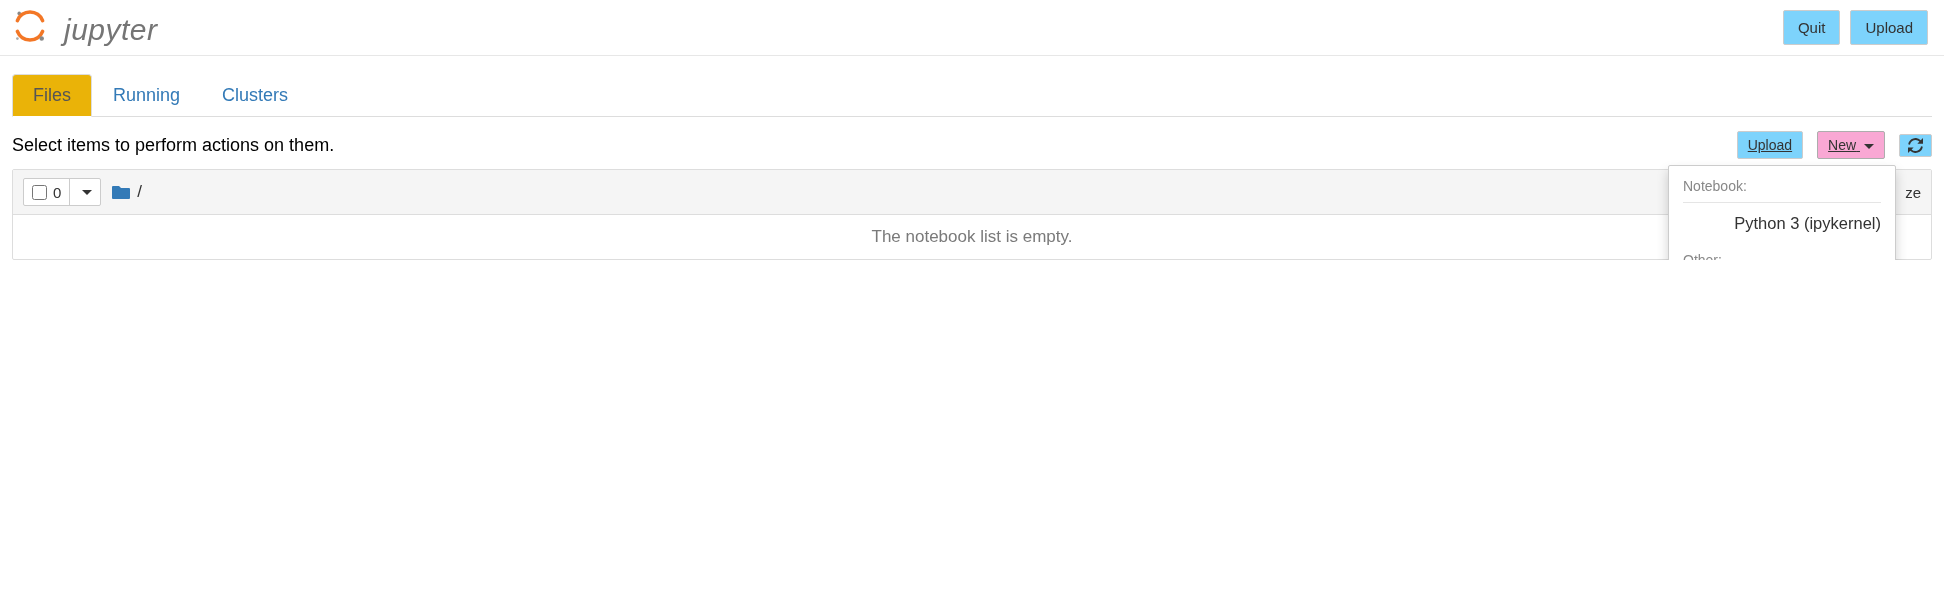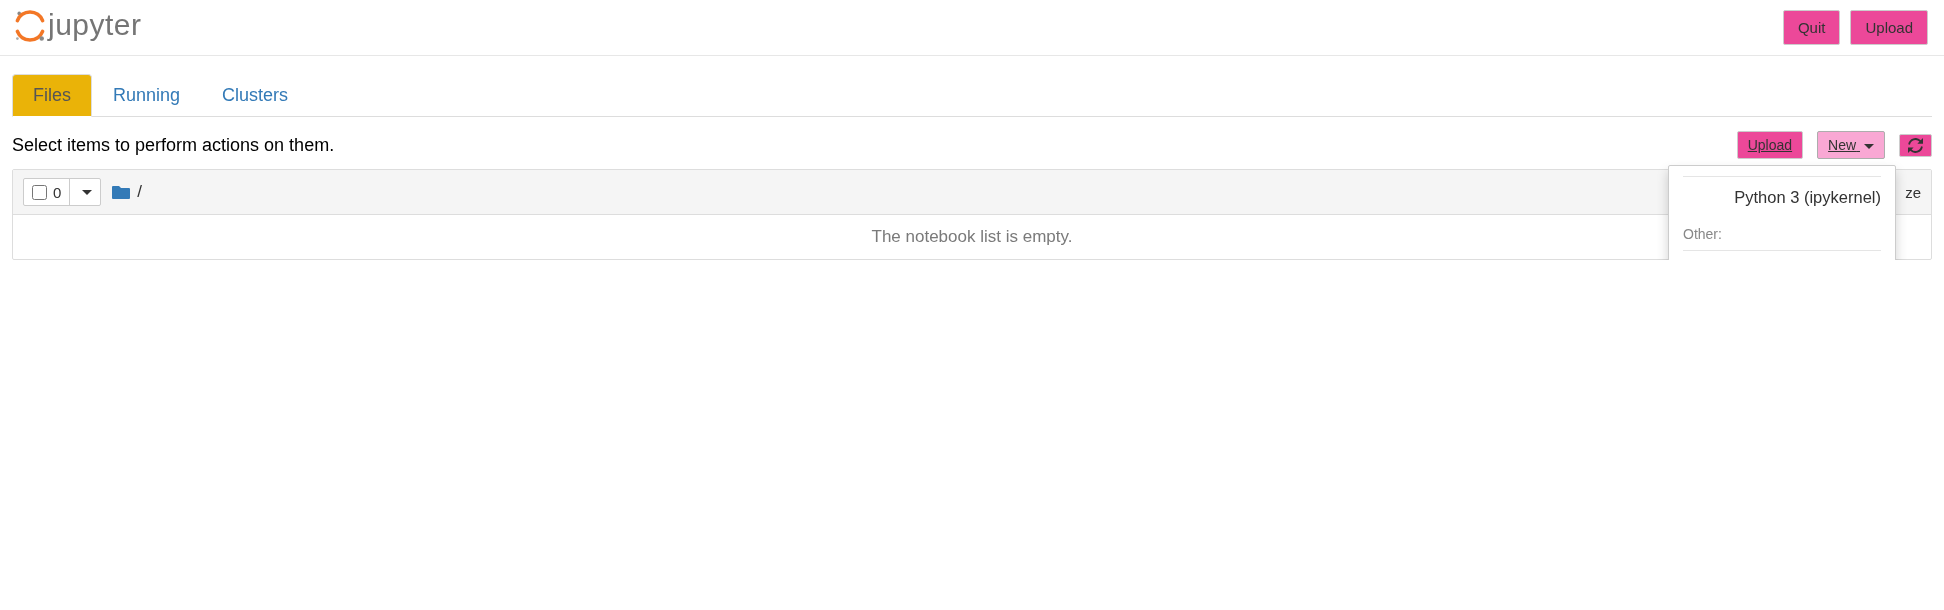--- a/index.html
+++ b/index.html
@@ -11,32 +11,33 @@
   }
   .header {
     display: flex;
     justify-content: space-between;
     align-items: center;
     padding: 8px 16px 8px 12px;
     border-bottom: 1px solid #e7e7e7;
   }
   .logo {
     display: flex;
-    align-items: flex-start;
-    gap: 0;
+    align-items: flex-end;
+    gap: 16px;
+    font-style: italic;
   }
   .logo svg { width: 36px; height: 36px; }
   .logo-text {
     font-size: 30px;
     color: #757575;
     letter-spacing: 0.5px;
   }
   .header-buttons { display: flex; gap: 10px; }
   .btn {
-    background: #ec4899;
+    background: #7dd3fc;
     border: 1px solid #ccc;
     border-radius: 2px;
     padding: 7px 14px;
     font-size: 15px;
     color: #333;
     cursor: pointer;
     line-height: 1.3;
   }
   .btn-sm { padding: 4px 10px; font-size: 14px; }
   .btn-xs { padding: 3px 8px; font-size: 13px; }
@@ -193,20 +194,21 @@
       </button>
       <button class="btn btn-xs refresh-icon">
         <span>
           <svg viewBox="0 0 16 16">
               <path fill="#333" d="M13.6 2.4A7.9 7.9 0 0 0 .2 6.6l1.9.5A6 6 0 0 1 12.2 3.8L10 6h6V0l-2.4 2.4zM2.4 13.6A7.9 7.9 0 0 0 15.8 9.4l-1.9-.5A6 6 0 0 1 3.8 12.2L6 10H0v6l2.4-2.4z"></path>
             </svg>
         </span>
       </button>
 
       <div class="dropdown">
+        <div class="section-label">Notebook:</div>
         <hr>
         <div class="item">Python 3 (ipykernel)</div>
         <div class="section-label" style="margin-top:6px">Other:</div>
         <hr>
         <div class="item">Text File</div>
         <div class="item">Folder</div>
         <div class="item">Terminal</div>
       </div>
     </div>
   </div>

